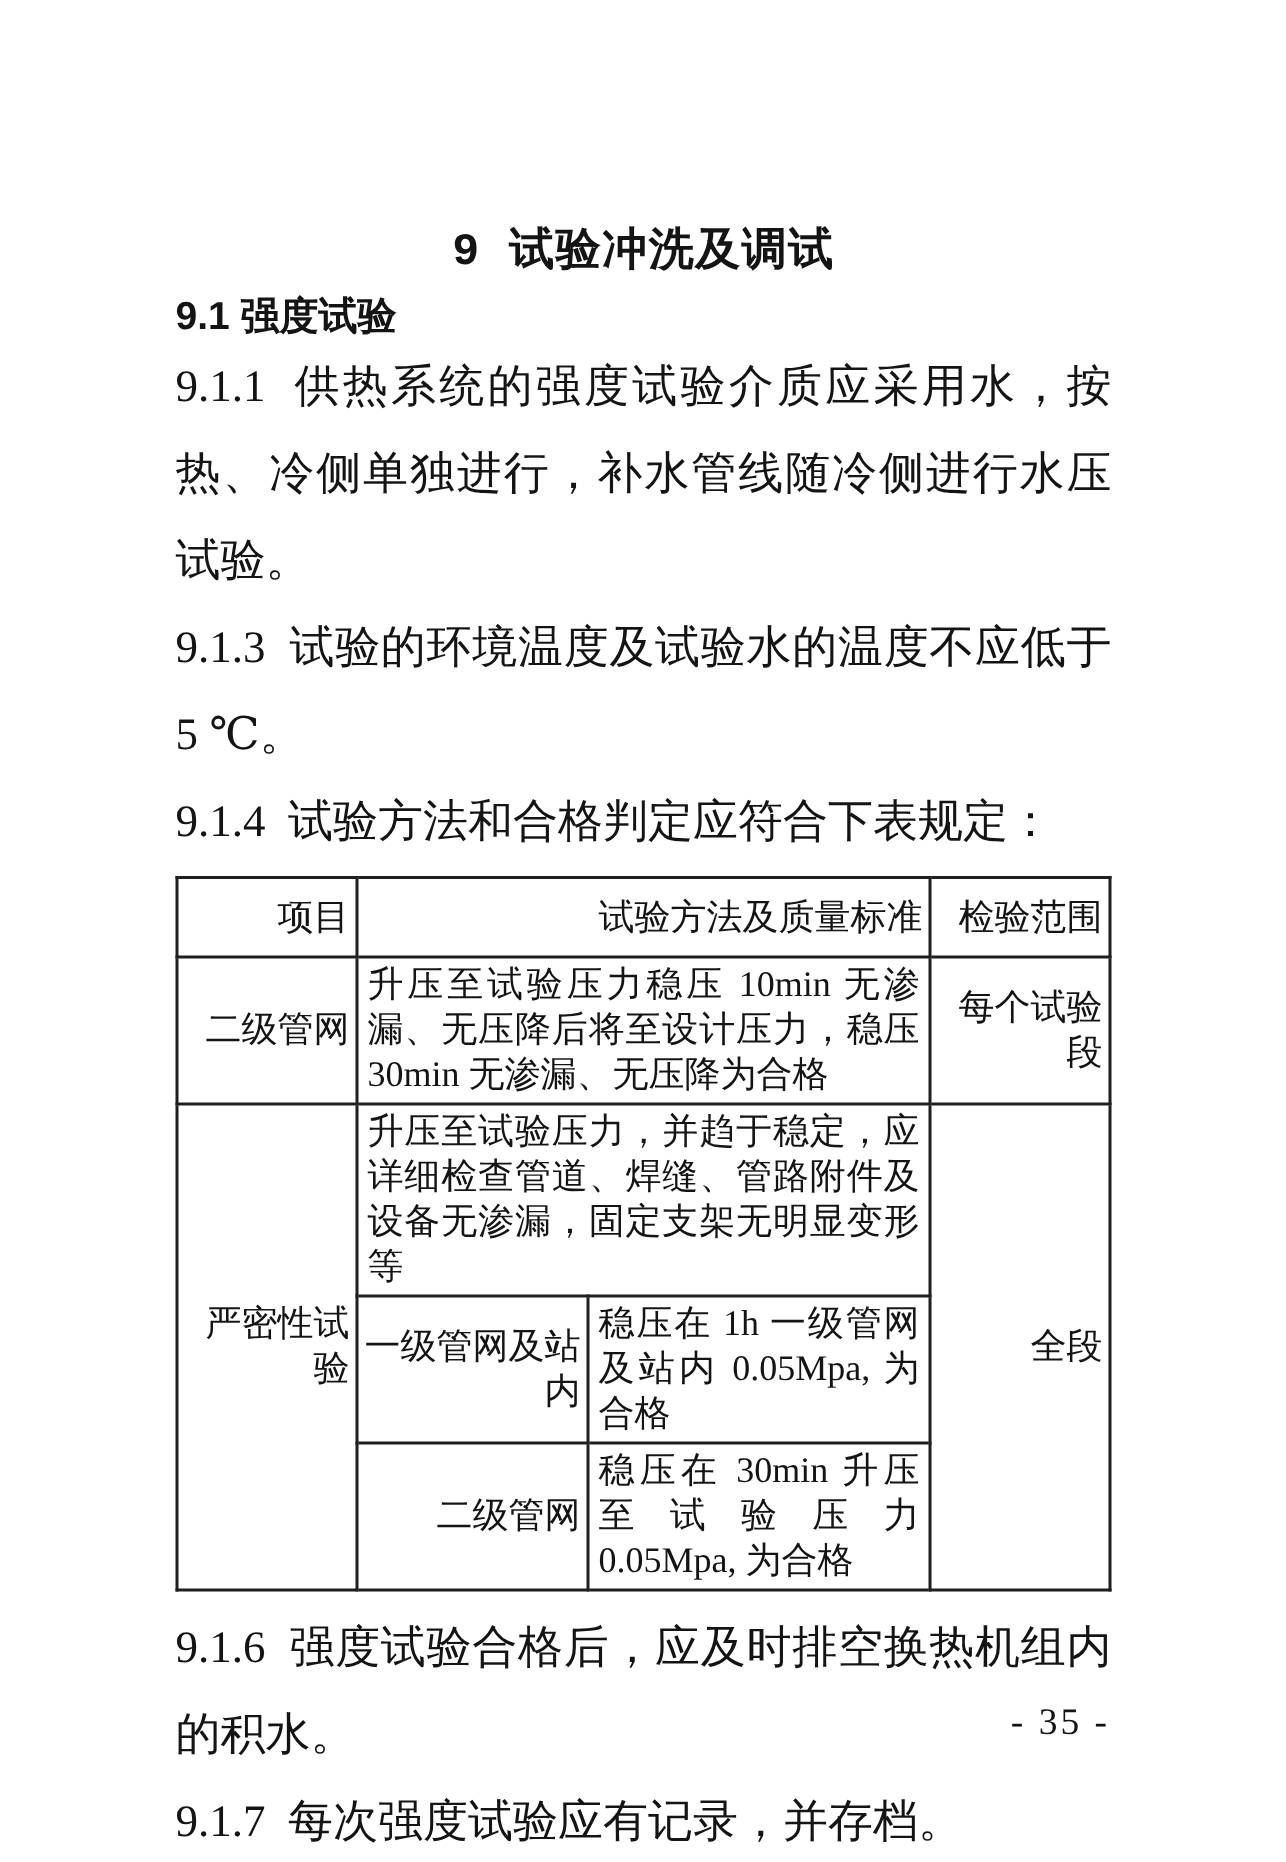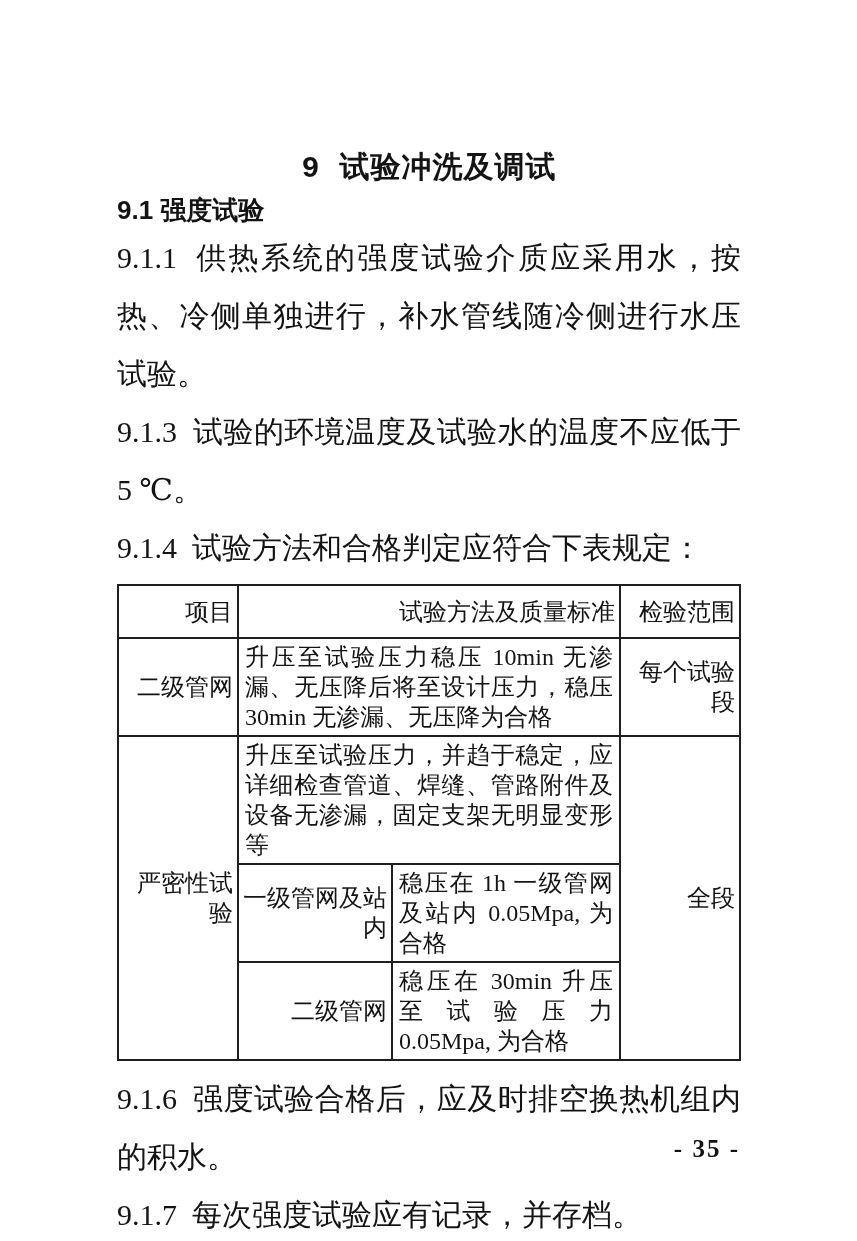--- a/index.html
+++ b/index.html
@@ -63,21 +63,20 @@
   tr.h-row2a { height:92px; }
   tr.h-row2b { height:71px; }
   tr.h-row2c { height:69px; }
   .page-number {
     position:absolute;
     top:1134px;
     right:117px;
     font-size:25px;
     line-height:30px;
     letter-spacing:2px;
-    font-weight:bold;
   }
 </style>
 </head>
 <body>
 
 <div class="page">
   <div class="content">
 
     <div class="doc-title">9  试验冲洗及调试</div>
 

